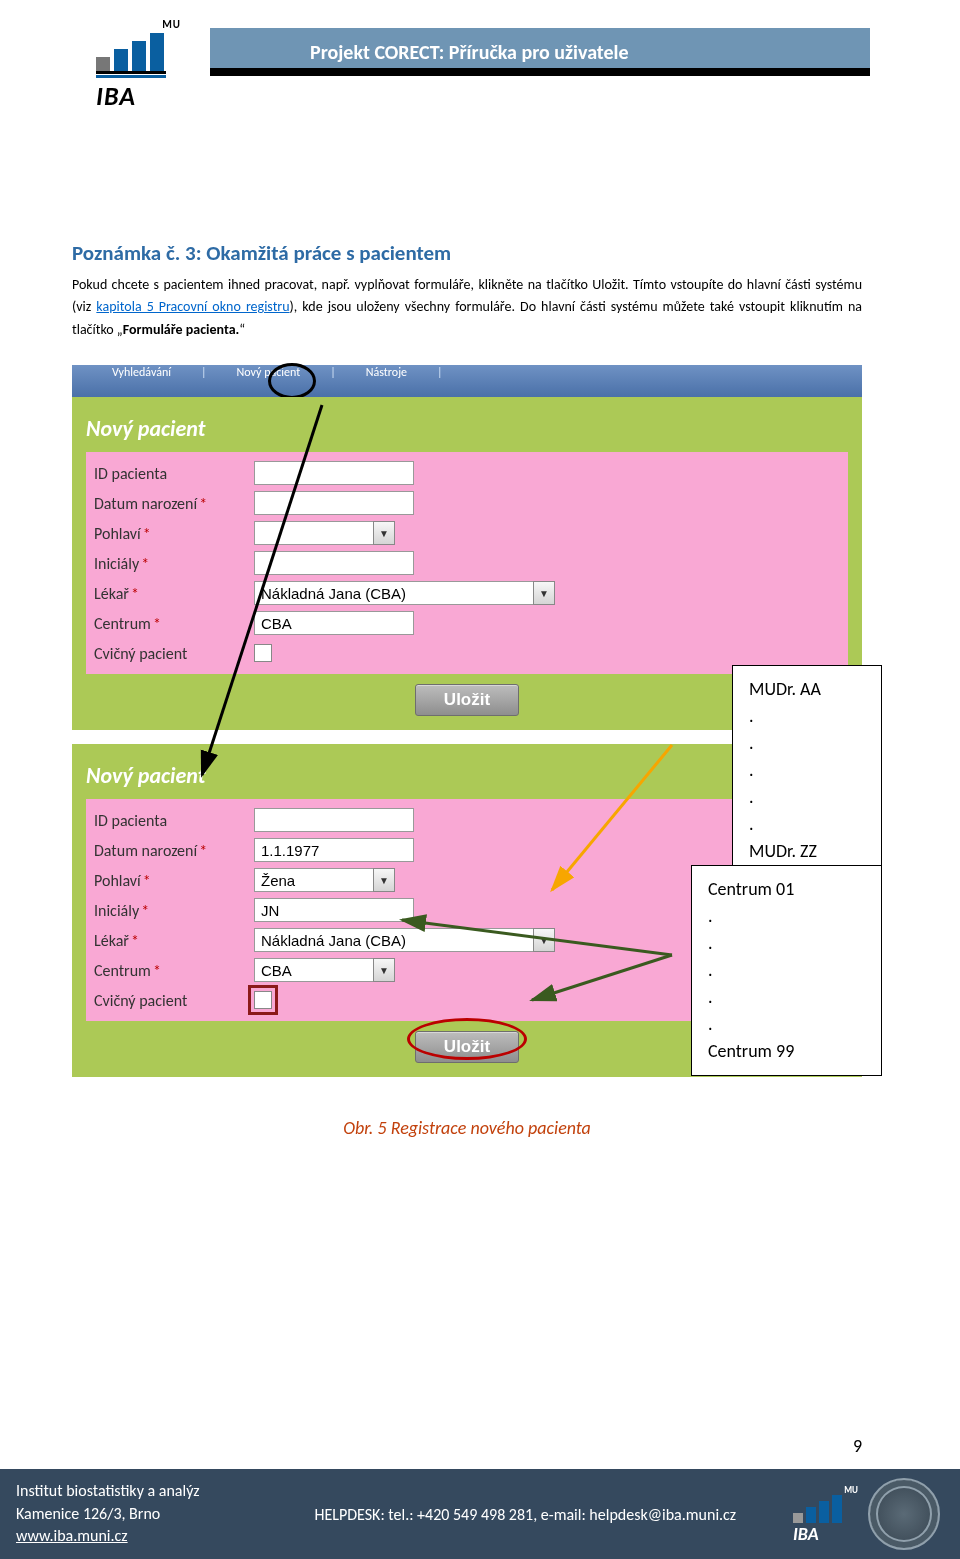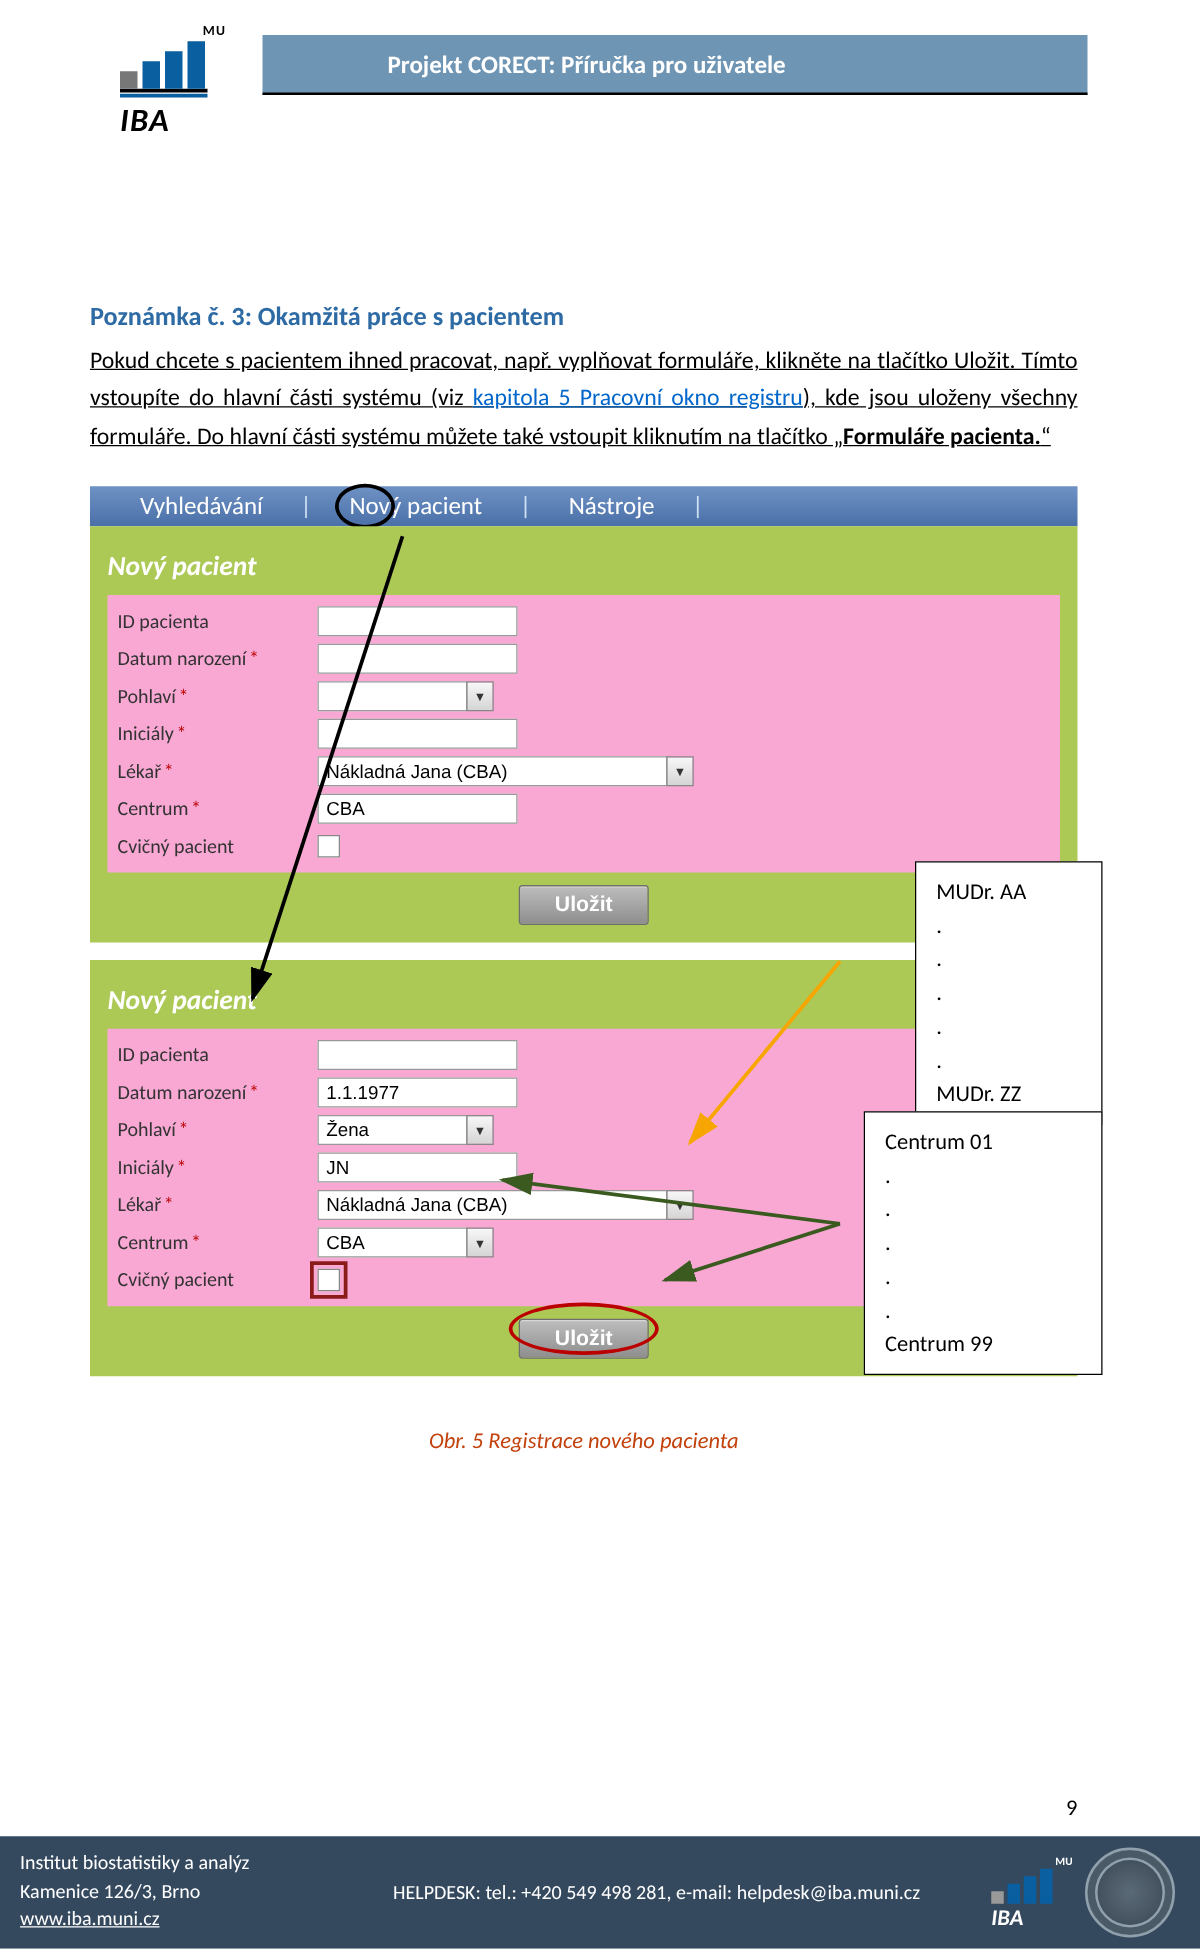--- a/index.html
+++ b/index.html
@@ -20,53 +20,52 @@
     top: 28px;
     left: 210px;
     right: 90px;
     height: 48px;
     background: #6f95b4;
     color: #fff;
     font-weight: bold;
     font-size: 20px;
     line-height: 48px;
     padding-left: 100px;
-    border-bottom: 2px solid #000000;
+    border-bottom: 8px solid #000000;
   }
   .logo-iba {
     position: absolute;
     top: 20px;
     left: 96px;
     width: 85px;
     height: 90px;
   }
   .logo-iba .bars { display:flex; align-items:flex-end; gap:4px; height:40px; }
   .logo-iba .bars span { display:block; width:14px; background:#0a5fa0; }
   .logo-iba .bars span:first-child { background:#777; }
   .logo-iba .mu { text-align:right; font-size:11px; font-weight:bold; letter-spacing:1px; margin-top:-2px; }
   .logo-iba .iba-text { font-size:26px; font-weight:bold; font-style:italic; color:#000; letter-spacing:1px; margin-top:2px; }
   .logo-iba .iba-underline { height:3px; background:#000; width:70px; }
   .logo-iba .iba-subunderline { height:3px; background:#0a5fa0; width:70px; margin-top:1px; }
 
   .content { padding: 100px 98px 0 72px; }
   h2.note-title { color:#2e6ba5; font-size:21px; font-weight:bold; margin-bottom:8px; }
-  .para { font-size:19px; line-height:1.6; text-align:justify; margin-bottom:6px;text-decoration:underline; }
+  .para { font-size:14px; line-height:1.6; text-align:justify; margin-bottom:6px; }
   .link { color:#0066cc; text-decoration:underline; }
   .bold { font-weight:bold; }
 
   
   .form-area { margin-top: 24px; position: relative; }
   .nav-tabs {
     background: linear-gradient(#6f92c4, #4a70a8);
     height: 32px;
     display:flex;
-    align-items:center;
     padding-left:10px;
     color:#fff;
-    font-size:20px;
+    font-size:12px;
   }
   .nav-tabs .tab { padding: 0 30px; position:relative; }
   .nav-tabs .sep { color:#cfe1f5; }
   .ellipse-circle {
     position:absolute;
     border:3px solid #000;
     border-radius:50%;
     pointer-events:none;
   }
   .form-panel {

